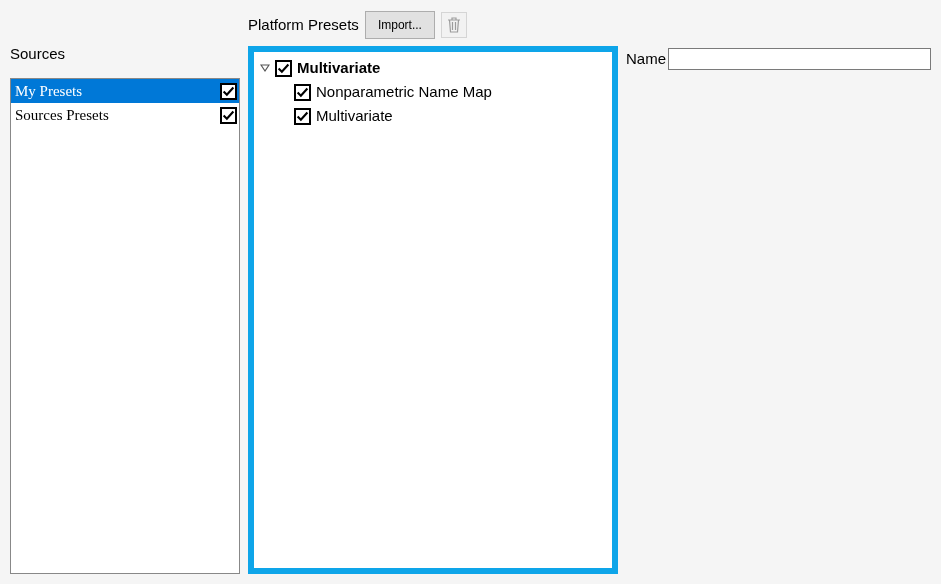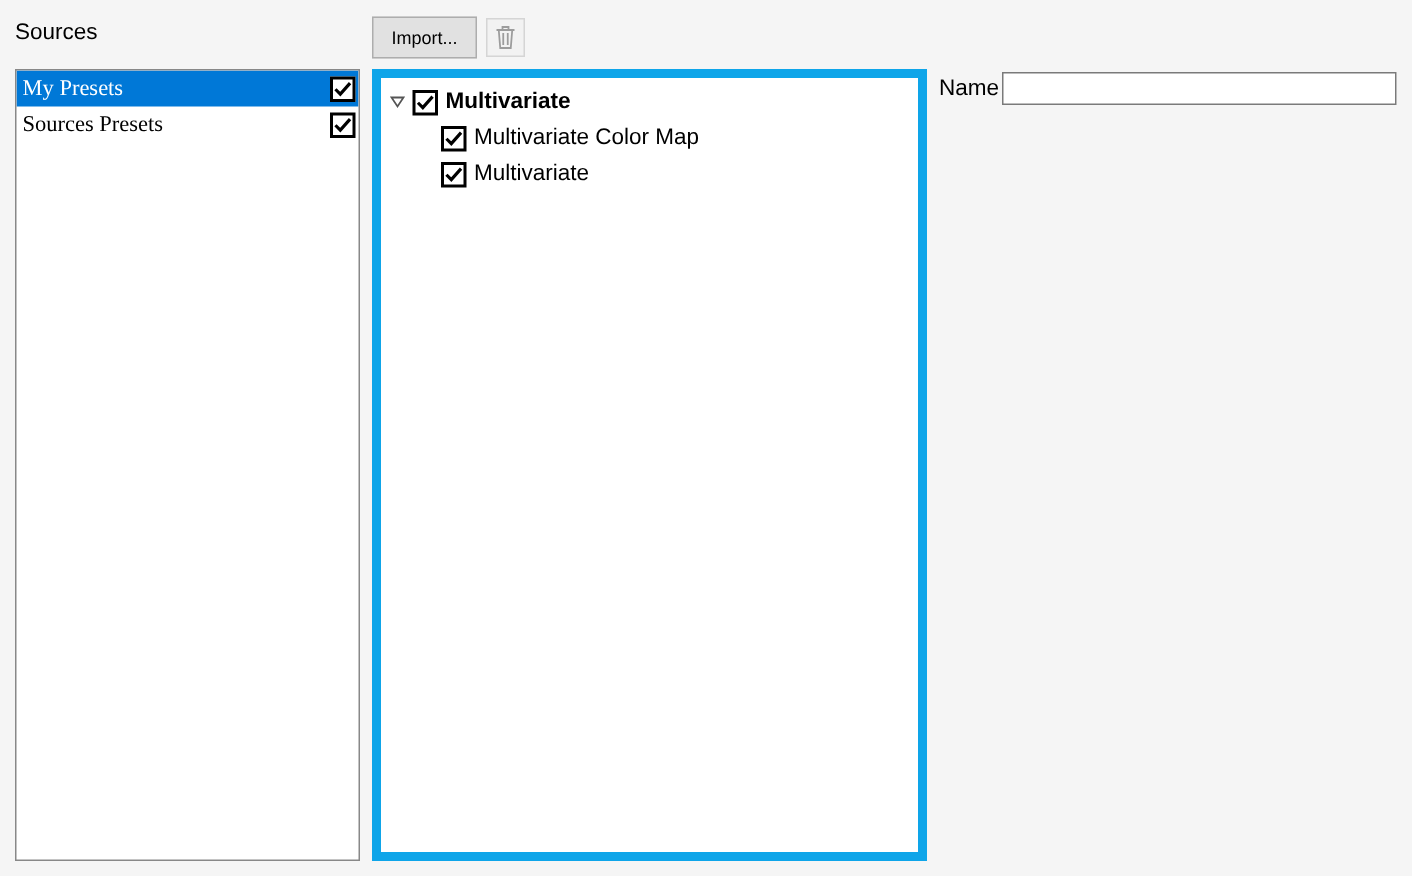--- a/index.html
+++ b/index.html
@@ -23,20 +23,21 @@
       padding: 10px 10px 10px 10px;
       height: 100%;
     }
     .col {
       display: flex;
       flex-direction: column;
     }
     .col-sources {
       width: 230px;
       flex: none;
+      margin-top: 32px;
     }
     .col-presets {
       width: 370px;
       flex: none;
     }
     .col-details {
       flex: 1;
       padding-top: 38px;
     }
     .label {
@@ -216,20 +217,21 @@
           <svg viewBox="0 0 16 16">
               <path d="M2 8 L6 12 L14 3" stroke="#000" stroke-width="2.6" fill="none"></path>
             </svg>
         </span>
       </div>
     </div>
   </div>
 
   <div class="col col-presets">
     <div class="header-row">
+      <span class="label">Platform Presets</span>
       <button class="btn">Import...</button>
       <span class="icon-btn">
         <svg viewBox="0 0 14 16">
           <path d="M1 3 h12 M5 3 V1 h4 V3 M2.5 3 l1 12 h7 l1 -12 M5.5 5 v8 M8.5 5 v8" stroke="#555" stroke-width="1.2" fill="none"></path>
         </svg>
       </span>
     </div>
     <div class="tree">
       <div class="tree-row bold">
         <span class="disclosure">
@@ -243,21 +245,21 @@
             </svg>
         </span>
         <span class="t-label">Multivariate</span>
       </div>
       <div class="tree-row child">
         <span class="cb">
           <svg viewBox="0 0 16 16">
               <path d="M2 8 L6 12 L14 3" stroke="#000" stroke-width="2.6" fill="none"></path>
             </svg>
         </span>
-        <span class="t-label">Multivariate Color Map</span>
+        <span class="t-label">Nonparametric Name Map</span>
       </div>
       <div class="tree-row child">
         <span class="cb">
           <svg viewBox="0 0 16 16">
               <path d="M2 8 L6 12 L14 3" stroke="#000" stroke-width="2.6" fill="none"></path>
             </svg>
         </span>
         <span class="t-label">Multivariate</span>
       </div>
     </div>

